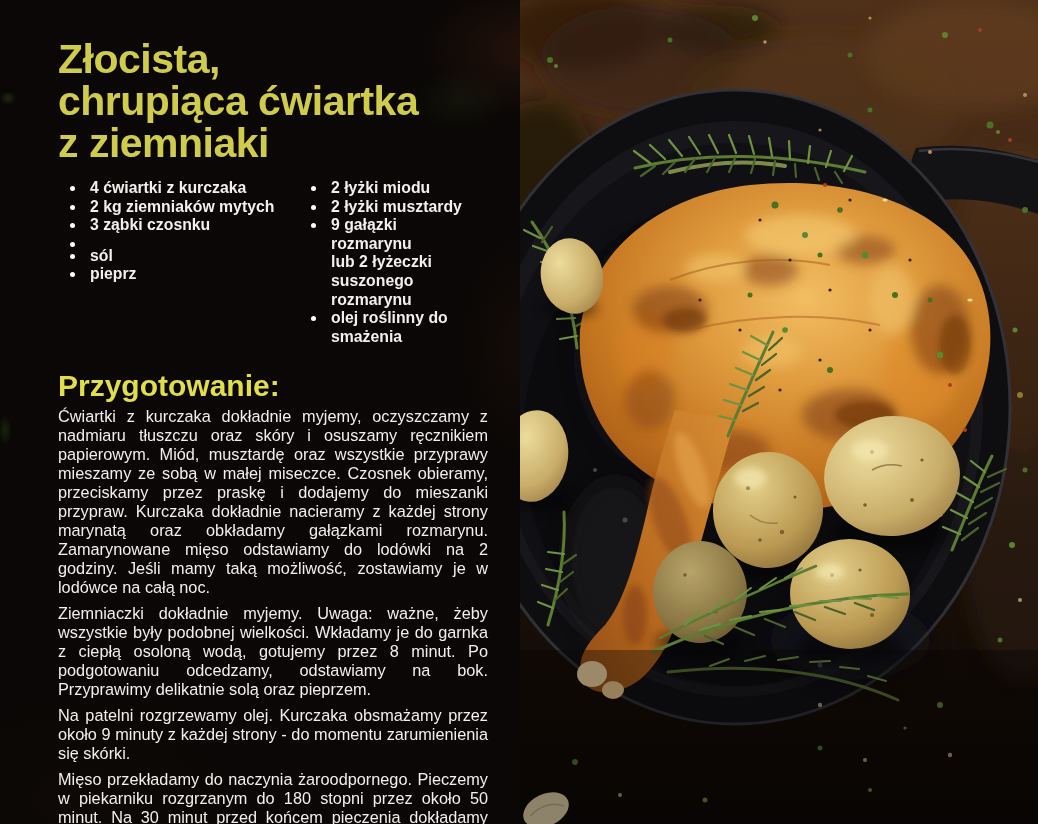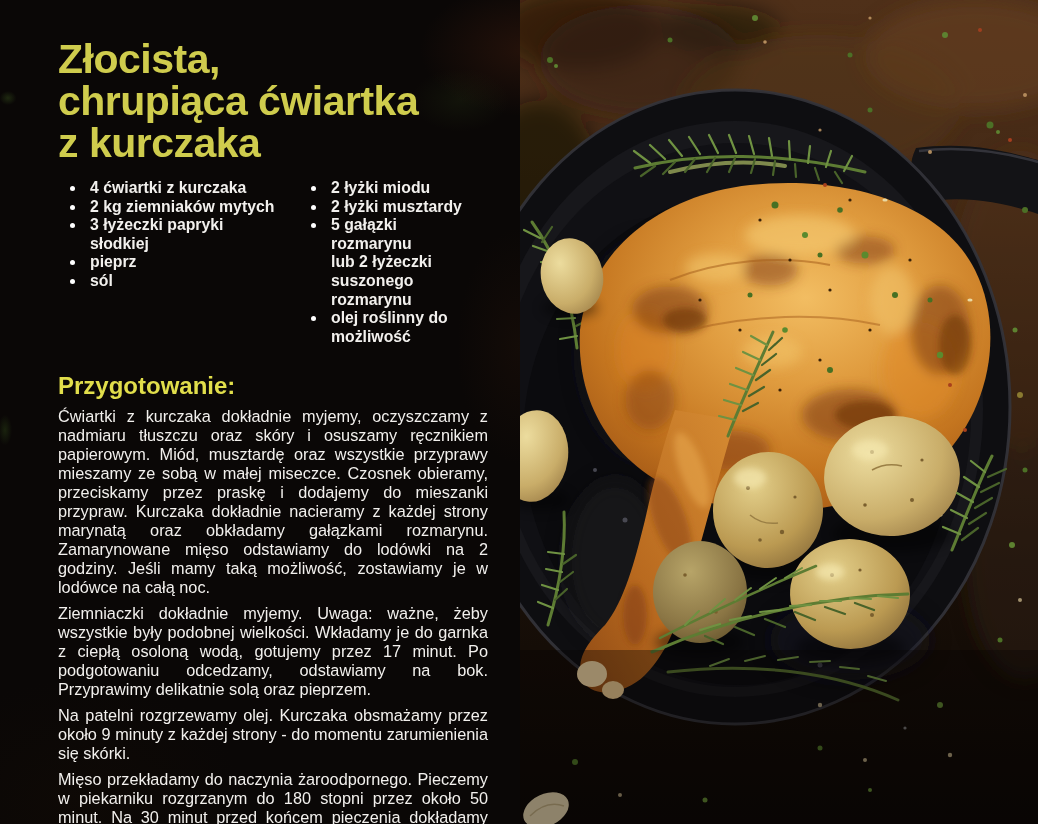--- a/index.html
+++ b/index.html
@@ -15,21 +15,21 @@
            radial-gradient(70px 45px at 460px 100px, rgba(55,75,28,.18), transparent 70%),
            radial-gradient(12px 10px at 8px 98px, rgba(62,92,32,.40), transparent 70%),
            radial-gradient(10px 22px at 5px 430px, rgba(55,86,28,.35), transparent 70%),
            radial-gradient(220px 160px at 15% 97%, rgba(16,10,5,.65), transparent 75%),
            var(--panel-bg,#0a0706);}
   .title{margin:22px 0 0;font-size:41px;line-height:42px;font-weight:700;
          letter-spacing:-.5px;color:var(--title-yellow,#cfcc4d);}
   .title span{display:block;}
   .h-ing{margin:21px 0 0;font-size:21px;line-height:24px;font-weight:700;
          color:var(--heading-yellow,#e1de4b);}
-  .h-prep{margin:19px 0 0;font-size:24px;line-height:26px;font-weight:700;
+  .h-prep{margin:19px 0 0;font-size:30px;line-height:26px;font-weight:700;
           color:var(--heading-yellow,#e1de4b);}
   .ing-cols{display:flex;margin-top:7px;}
   ul.ing{list-style:none;margin:8px;padding:0;}
   .ing-c1{width:225px;flex:none;}
   .ing-c2{flex:1;}
   ul.ing li{display:flex;align-items:flex-start;
             font-size:15.8px;line-height:18.6px;font-weight:700;
             color:var(--body-text,#f2f0ed);}
   ul.ing li .dot{flex:none;width:5px;height:5px;border-radius:50%;
                  background:var(--bullet-white,#fff);margin:7px 15px 0 4px;}
@@ -43,75 +43,77 @@
 </style>
 </head>
 <body>
 
 <div class="page">
 
   <div class="panel">
     <h1 class="title">
       <span>Złocista,</span>
       <span>chrupiąca ćwiartka</span>
-      <span>z kurczaka</span>
+      <span>z ziemniaki</span>
     </h1>
 
 
     <div class="ing-cols">
       <ul class="ing ing-c1">
         <li>
             <span class="dot"></span>
             <span class="t">4 ćwiartki z kurczaka</span>
           </li>
         <li>
             <span class="dot"></span>
             <span class="t">2 kg ziemniaków mytych</span>
           </li>
         <li>
             <span class="dot"></span>
-            <span class="t">3 łyżeczki papryki
-słodkiej</span>
+            <span class="t">3 ząbki czosnku</span>
+          </li>
+        <li>
+            <span class="dot"></span>
+          </li>
+        <li>
+            <span class="dot"></span>
+            <span class="t">sól</span>
           </li>
         <li>
             <span class="dot"></span>
             <span class="t">pieprz</span>
-          </li>
-        <li>
-            <span class="dot"></span>
-            <span class="t">sól</span>
           </li>
       </ul>
       <ul class="ing ing-c2">
         <li>
             <span class="dot"></span>
             <span class="t">2 łyżki miodu</span>
           </li>
         <li>
             <span class="dot"></span>
             <span class="t">2 łyżki musztardy</span>
           </li>
         <li>
             <span class="dot"></span>
-            <span class="t">5 gałązki rozmarynu
+            <span class="t">9 gałązki rozmarynu
 lub 2 łyżeczki suszonego
 rozmarynu</span>
           </li>
         <li>
             <span class="dot"></span>
-            <span class="t">olej roślinny do możliwość</span>
+            <span class="t">olej roślinny do smażenia</span>
           </li>
       </ul>
     </div>
 
     <h2 class="h-prep">Przygotowanie:</h2>
 
     <div class="paras">
       <p>Ćwiartki z kurczaka dokładnie myjemy, oczyszczamy z nadmiaru tłuszczu oraz skóry i osuszamy ręcznikiem papierowym. Miód, musztardę oraz wszystkie przyprawy mieszamy ze sobą w małej miseczce. Czosnek obieramy, przeciskamy przez praskę i dodajemy do mieszanki przypraw. Kurczaka dokładnie nacieramy z każdej strony marynatą oraz obkładamy gałązkami rozmarynu. Zamarynowane mięso odstawiamy do lodówki na 2 godziny. Jeśli mamy taką możliwość, zostawiamy je w lodówce na całą noc.</p>
-      <p>Ziemniaczki dokładnie myjemy. Uwaga: ważne, żeby wszystkie były podobnej wielkości. Wkładamy je do garnka z ciepłą osoloną wodą, gotujemy przez 17 minut. Po podgotowaniu odcedzamy, odstawiamy na bok. Przyprawimy delikatnie solą oraz pieprzem.</p>
+      <p>Ziemniaczki dokładnie myjemy. Uwaga: ważne, żeby wszystkie były podobnej wielkości. Wkładamy je do garnka z ciepłą osoloną wodą, gotujemy przez 8 minut. Po podgotowaniu odcedzamy, odstawiamy na bok. Przyprawimy delikatnie solą oraz pieprzem.</p>
       <p>Na patelni rozgrzewamy olej. Kurczaka obsmażamy przez około 9 minuty z każdej strony - do momentu zarumienienia się skórki.</p>
       <p>Mięso przekładamy do naczynia żaroodpornego. Pieczemy w piekarniku rozgrzanym do 180 stopni przez około 50 minut. Na 30 minut przed końcem pieczenia dokładamy ziemniaki.</p>
 
     </div>
   </div>
 
   <div class="photo">
     <svg width="518" height="824" viewBox="0 0 518 824" xmlns="http://www.w3.org/2000/svg">
       <defs>
         <linearGradient id="bg" x1="0" y1="0" x2="0" y2="1">

